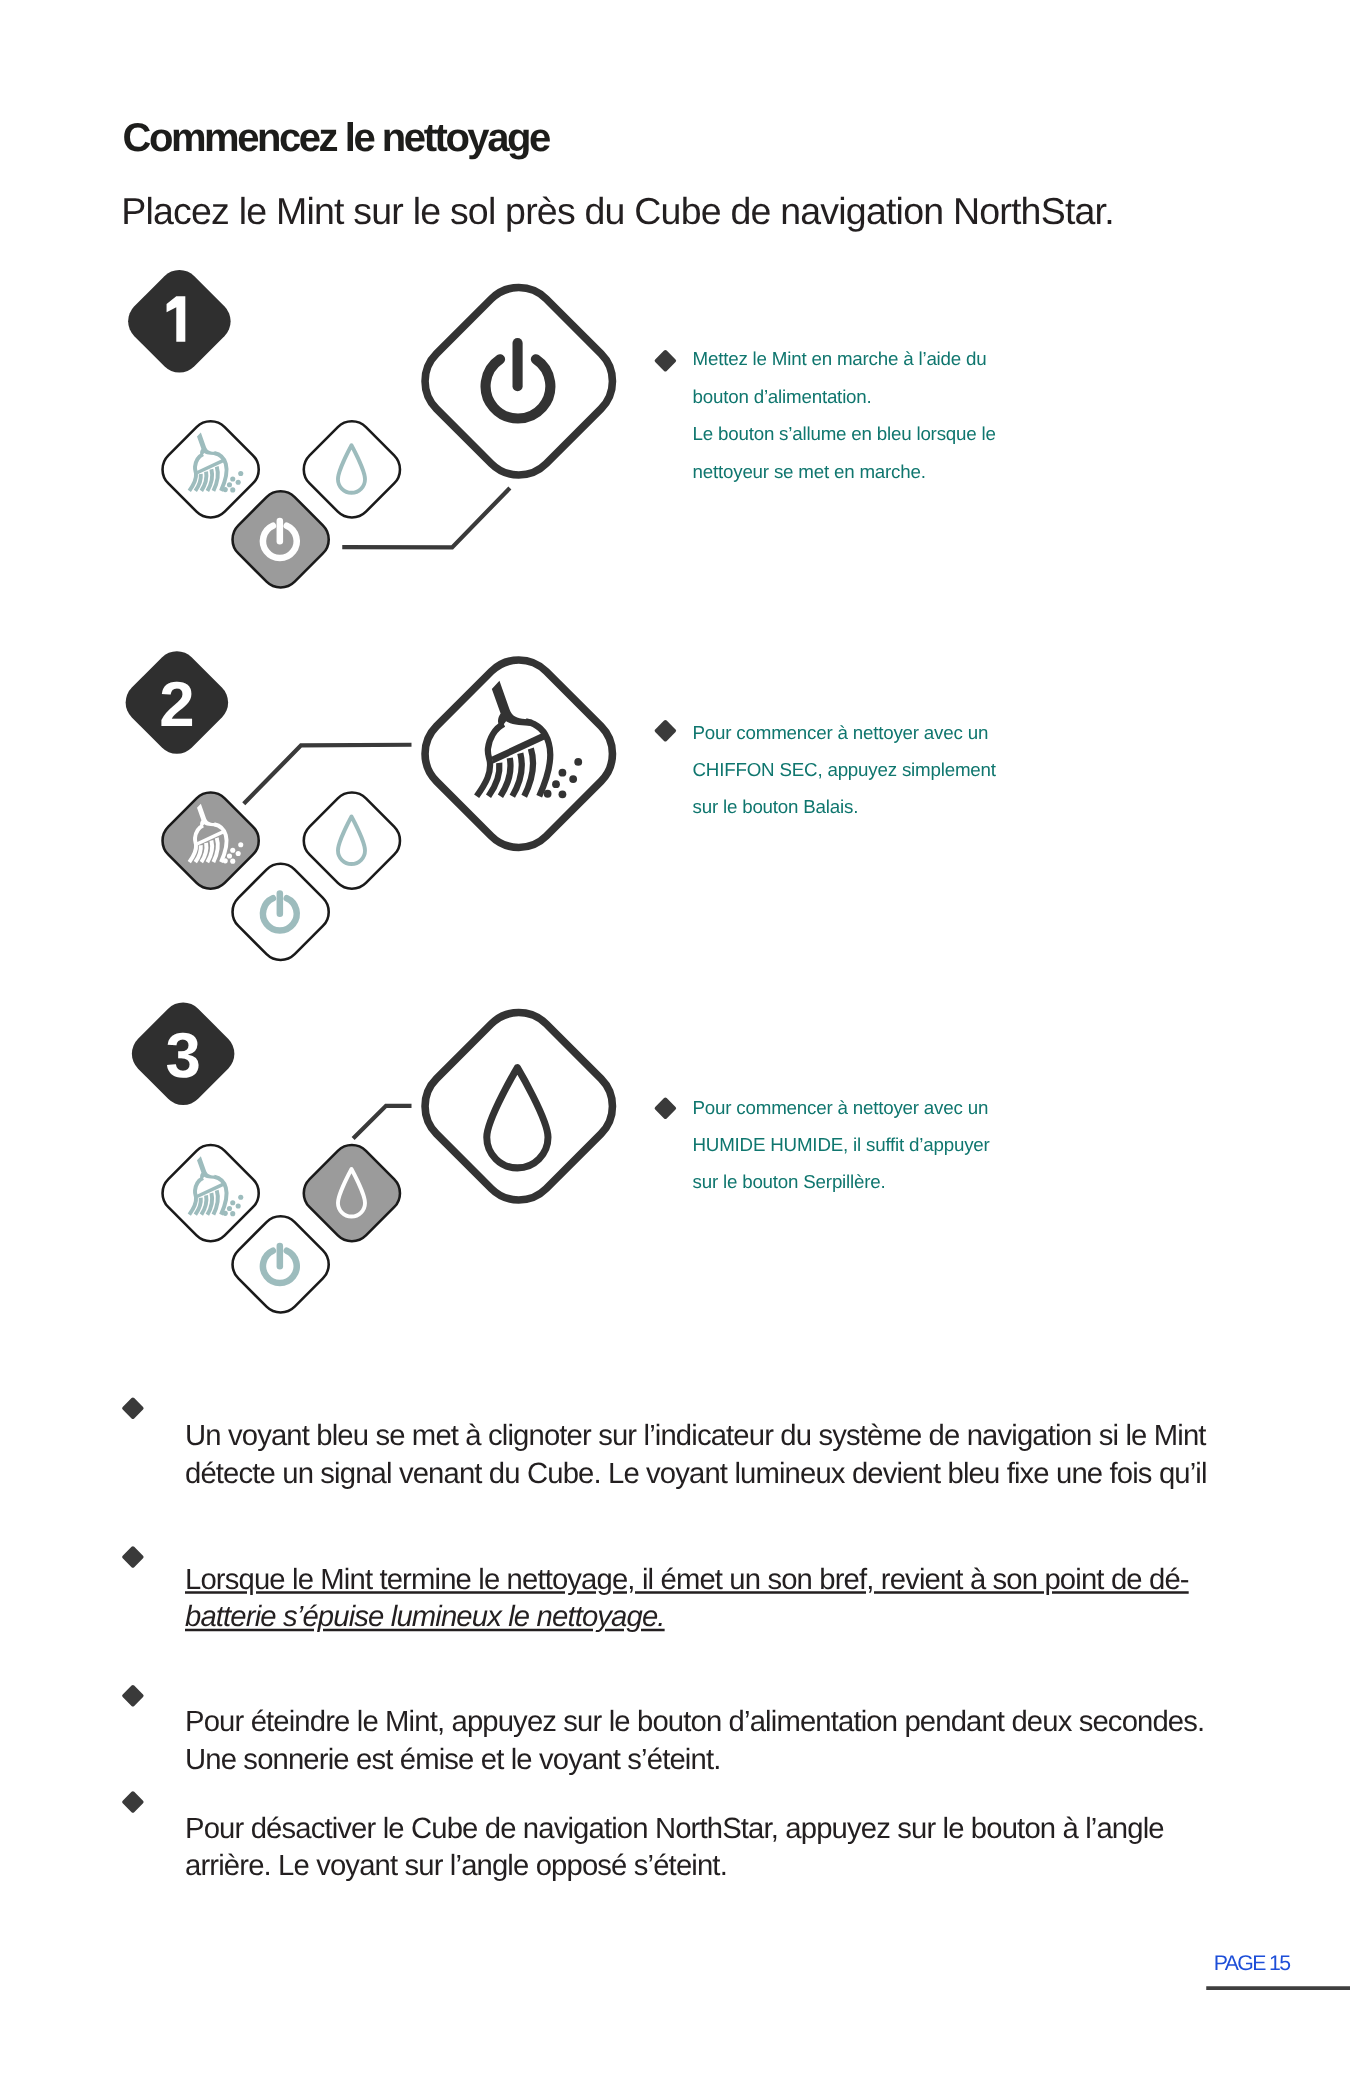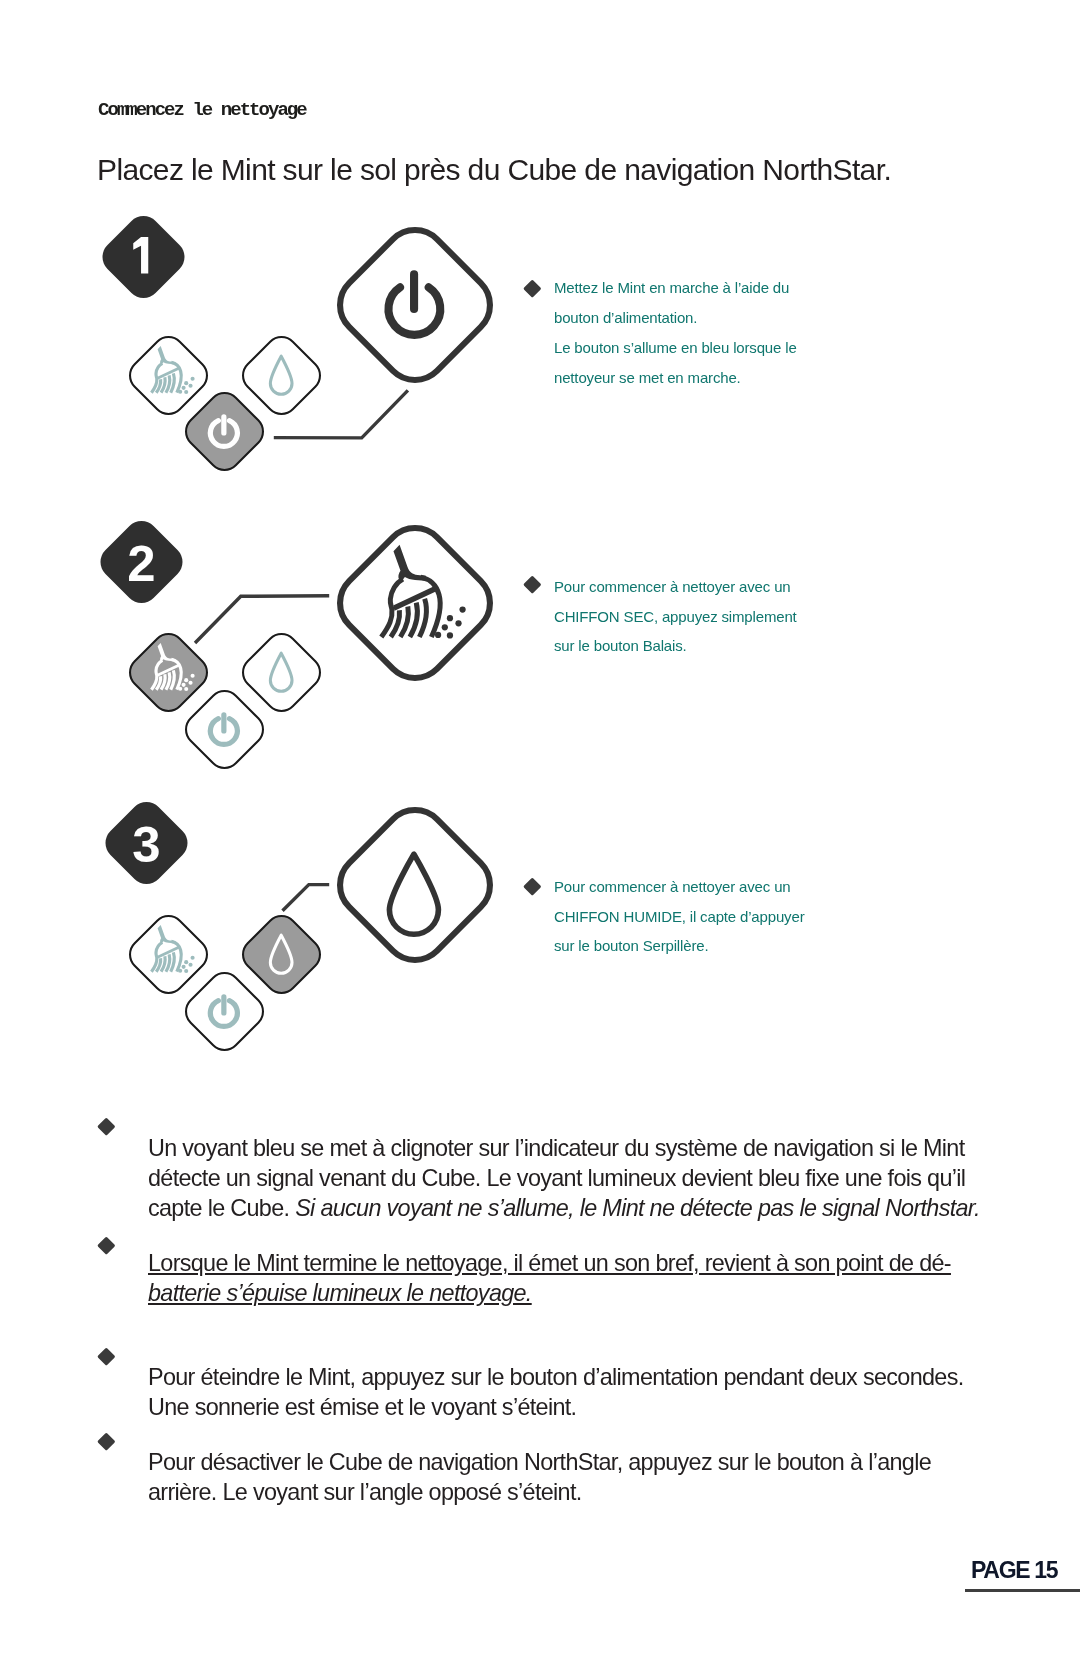--- a/index.html
+++ b/index.html
@@ -1,33 +1,33 @@
 <!DOCTYPE html>
 <html><head>
 <meta charset="utf-8">
 <style>
   html,body{margin:0;padding:0;background:#fff;}
   body{width:1080px;height:1669px;font-family:"Liberation Sans",sans-serif;color:#231f20;}
   .page{position:relative;width:1080px;height:1669px;overflow:hidden;background:#fff;}
 
-  .h1{position:absolute;left:98px;top:95px;font-family:Liberation Mono, monospace;
-      font-weight:bold;font-size:19px;letter-spacing:-1.96px;color:#1d1d1b;line-height:30px;white-space:nowrap;}
+  .h1{position:absolute;left:98px;top:95px;font-family:Liberation Sans, sans-serif;
+      font-weight:bold;font-size:32px;letter-spacing:-1.96px;color:#1d1d1b;line-height:30px;white-space:nowrap;}
   .sub{position:absolute;left:97px;top:153px;font-size:30px;letter-spacing:-0.63px;color:#231f20;line-height:34px;white-space:nowrap;}
 
   .ic{position:absolute;overflow:visible;}
   .conn{position:absolute;overflow:visible;}
 
   .steptxt{position:absolute;font-size:15px;line-height:29.85px;letter-spacing:-0.16px;color:#0f766e;white-space:nowrap;}
   .steptxt .it{}
   .bul{position:absolute;background:#3a3a3a;border-radius:1.5px;transform:rotate(45deg);}
 
   .note{position:absolute;font-size:23.4px;line-height:30.1px;letter-spacing:-0.68px;color:#231f20;margin-top:22px;}
   .note .it{font-style:italic;}
 
-  .pagefoot{position:absolute;font-weight:bold;font-size:23px;letter-spacing:-1.3px;color:#0f172a;line-height:17px;}
+  .pagefoot{position:absolute;font-weight:normal;font-size:17px;letter-spacing:-1.3px;color:#1d4ed8;line-height:17px;}
   .footrule{position:absolute;background:#3f3f3f;}
 </style>
 </head>
 <body>
 
 <div class="page">
   <div class="h1">Commencez le nettoyage</div>
   <div class="sub">Placez le Mint sur le sol près du Cube de navigation NorthStar.</div>
 
   <div id="art-layer">
@@ -203,30 +203,29 @@
       </div>
       <div class="bul" style="left: 525.7px; top: 578.1px; width: 12.6px; height: 12.6px;"></div>
       <div class="steptxt" style="left: 554px; top: 571.7px;">
         <div>Pour commencer à nettoyer avec un</div>
         <div>CHIFFON SEC, appuyez simplement</div>
         <div>sur le bouton Balais.</div>
       </div>
       <div class="bul" style="left: 525.7px; top: 879.7px; width: 12.6px; height: 12.6px;"></div>
       <div class="steptxt" style="left: 554px; top: 871.7px;">
         <div>Pour commencer à nettoyer avec un</div>
-        <div>CHIFFON HUMIDE, il capte d’appuyer</div>
+        <div>HUMIDE HUMIDE, il suffit d’appuyer</div>
         <div>sur le bouton Serpillère.</div>
       </div>
     </div>
   <div id="notes-layer">
       <div class="bul" style="left: 100.1px; top: 1120.2px; width: 12.6px; height: 12.6px;"></div>
       <div class="note" style="left: 148px; top: 1111px; white-space: nowrap;">
         <div><span>Un voyant bleu se met à clignoter sur l’indicateur du système de navigation si le Mint</span></div>
         <div><span>détecte un signal venant du Cube. Le voyant lumineux devient bleu fixe une fois qu’il</span></div>
-        <div><span>capte le Cube. </span><span class="it">Si aucun voyant ne s’allume, le Mint ne détecte pas le signal Northstar.</span></div>
       </div>
       <div class="bul" style="left: 100.1px; top: 1239.1px; width: 12.6px; height: 12.6px;"></div>
       <div class="note" style="left: 148px; top: 1226px; white-space: nowrap; text-decoration: underline;">
         <div><span>Lorsque le Mint termine le nettoyage, il émet un son bref, revient à son point de dé-</span></div>
         <div><span class="it">batterie s’épuise lumineux le nettoyage.</span></div>
       </div>
       <div class="bul" style="left: 100.1px; top: 1349.5px; width: 12.6px; height: 12.6px;"></div>
       <div class="note" style="left: 148px; top: 1339.5px; white-space: nowrap;">
         <div><span>Pour éteindre le Mint, appuyez sur le bouton d’alimentation pendant deux secondes.</span></div>
         <div><span>Une sonnerie est émise et le voyant s’éteint.</span></div>

